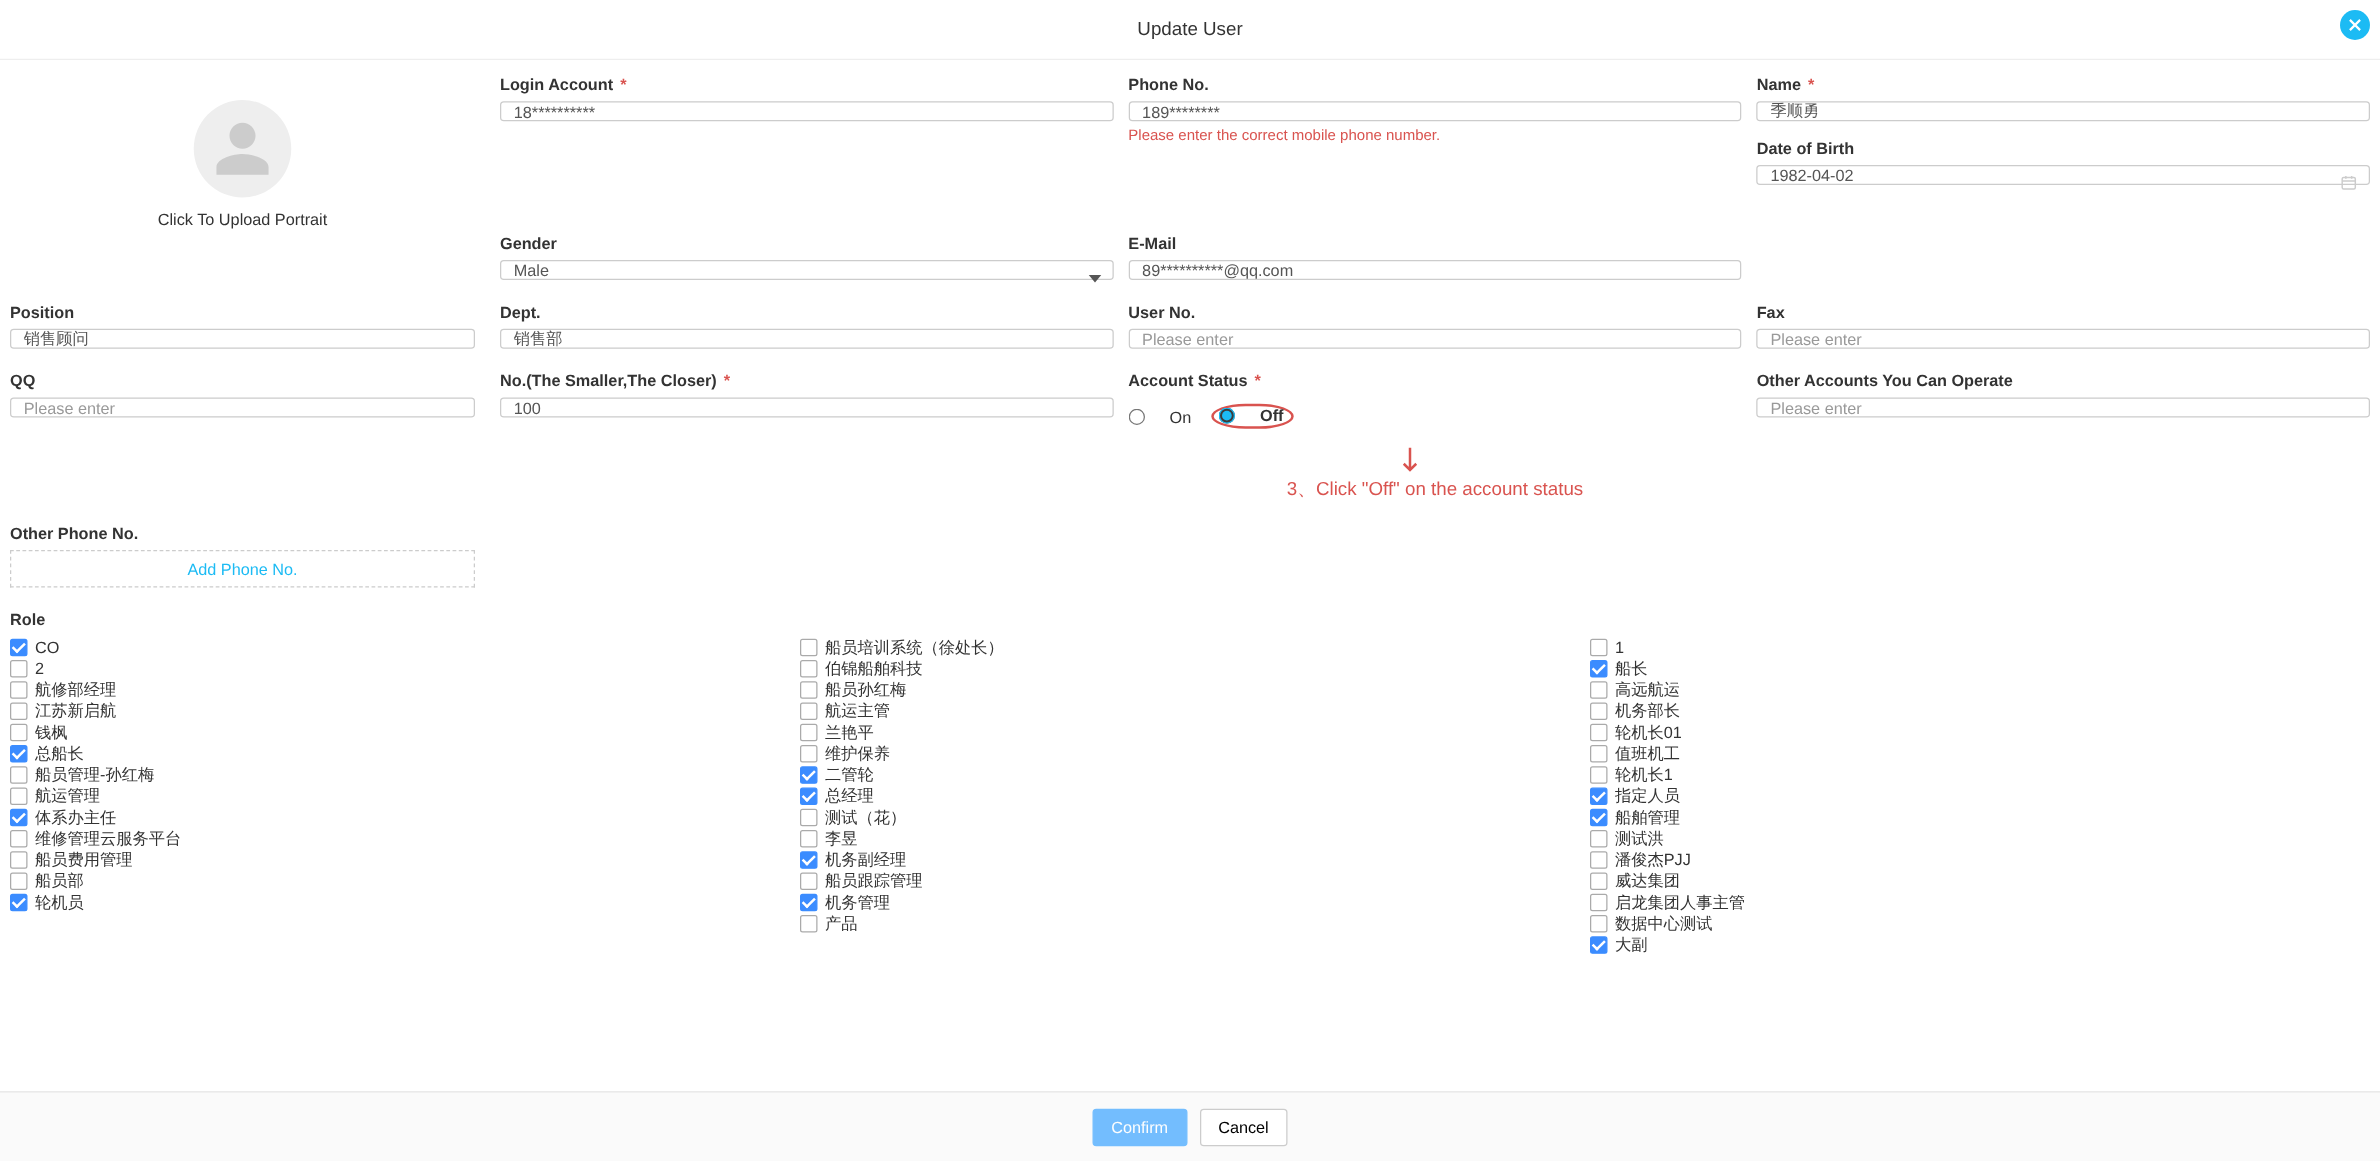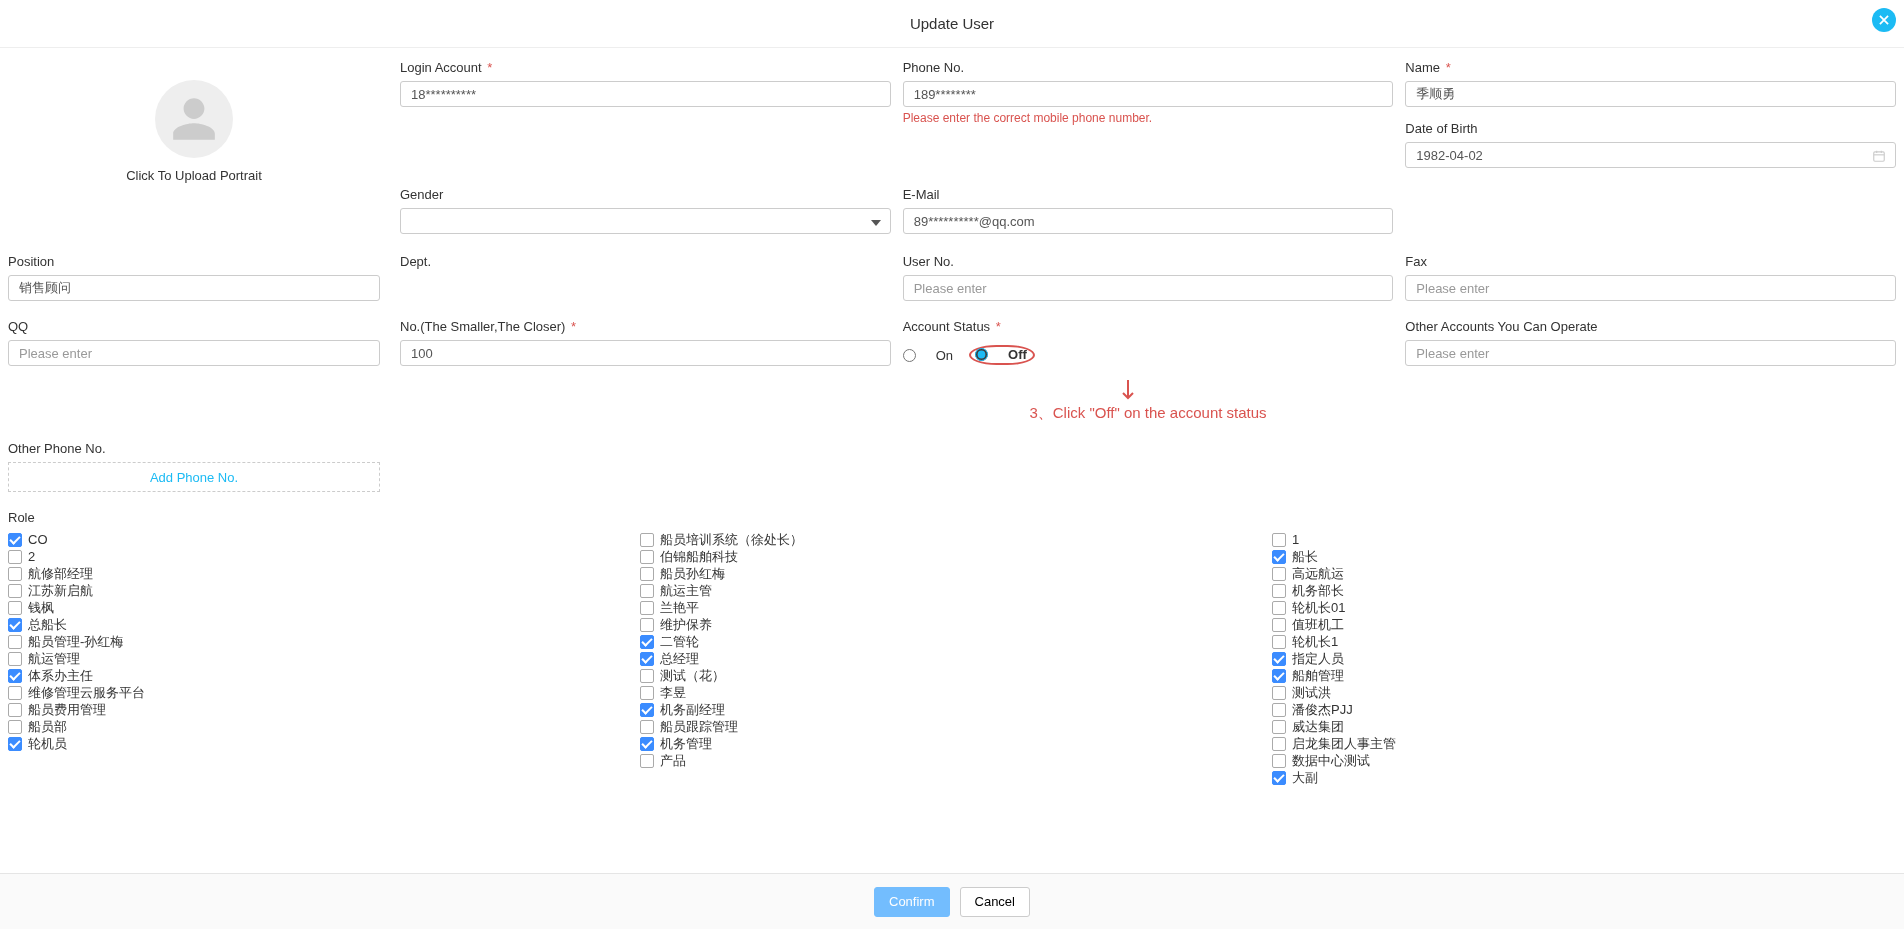--- a/index.html
+++ b/index.html
@@ -5,23 +5,23 @@
 * { box-sizing: border-box; margin: 0; padding: 0; }
 body { font-family: Arial, "Microsoft YaHei", sans-serif; font-size: 13px; color: #333; background: #fff; }
 .modal-header { position: relative; height: 48px; border-bottom: 1px solid #eee; display: flex; align-items: center; justify-content: center; }
 .modal-title { font-size: 15px; color: #333; }
 .close-btn { position: absolute; right: 8px; top: 8px; width: 24px; height: 24px; border-radius: 50%; background: #1cbbf4; display: flex; align-items: center; justify-content: center; cursor: pointer; }
 .close-btn svg { width: 14px; height: 14px; }
 .modal-body { padding: 12px 8px 0 8px; }
 .row { display: flex; gap: 12px; margin-bottom: 4px; }
 .col { flex: 1; min-width: 0; }
 .col-portrait { flex: 0 0 380px; padding-right: 8px; }
-.label { font-weight: normal; font-size: 13px; margin-bottom: 6px; display: block; }
+.label { font-weight: bold; font-size: 13px; margin-bottom: 6px; display: block; }
 .label .req { color: #d9534f; margin-left: 2px; }
-.input, .select { width: 100%; height: 16px; border: 1px solid #ccc; border-radius: 3px; padding: 12px 10px; font-size: 13px; color: #555; background: #fff; }
+.input, .select { width: 100%; height: 16px; border: 1px solid #ccc; border-radius: 3px; padding: 0 10px; font-size: 13px; color: #555; background: #fff; }
 .input::placeholder { color: #999; }
 .select { appearance: none; background-image: none; position: relative; }
 .select-wrap { position: relative; }
 .select-wrap::after { content: ""; position: absolute; right: 10px; top: 12px; border-left: 5px solid transparent; border-right: 5px solid transparent; border-top: 6px solid #555; pointer-events: none; }
 .field-block { margin-bottom: 14px; }
 .error-text { color: #d9534f; font-size: 12px; margin-top: 4px; }
 .portrait-box { display: flex; flex-direction: column; align-items: center; padding-top: 20px; }
 .avatar { width: 78px; height: 78px; border-radius: 50%; background: #eee; display: flex; align-items: center; justify-content: center; margin-bottom: 10px; cursor: pointer; }
 .avatar svg { width: 50px; height: 50px; fill: #ccc; }
 .portrait-text { color: #333; font-size: 13px; }
@@ -128,20 +128,21 @@
   <div class="row">
     <div class="col col-portrait">
       <div class="field-block">
         <span class="label">Position</span>
         <input class="input" value="销售顾问" style="">
       </div>
     </div>
     <div class="col">
       <div class="field-block">
         <span class="label">Dept.</span>
+        <input class="input" value="销售部" style="">
       </div>
     </div>
     <div class="col">
       <div class="field-block">
         <span class="label">User No.</span>
         <input class="input" placeholder="Please enter" style="">
       </div>
     </div>
     <div class="col">
       <div class="field-block">

